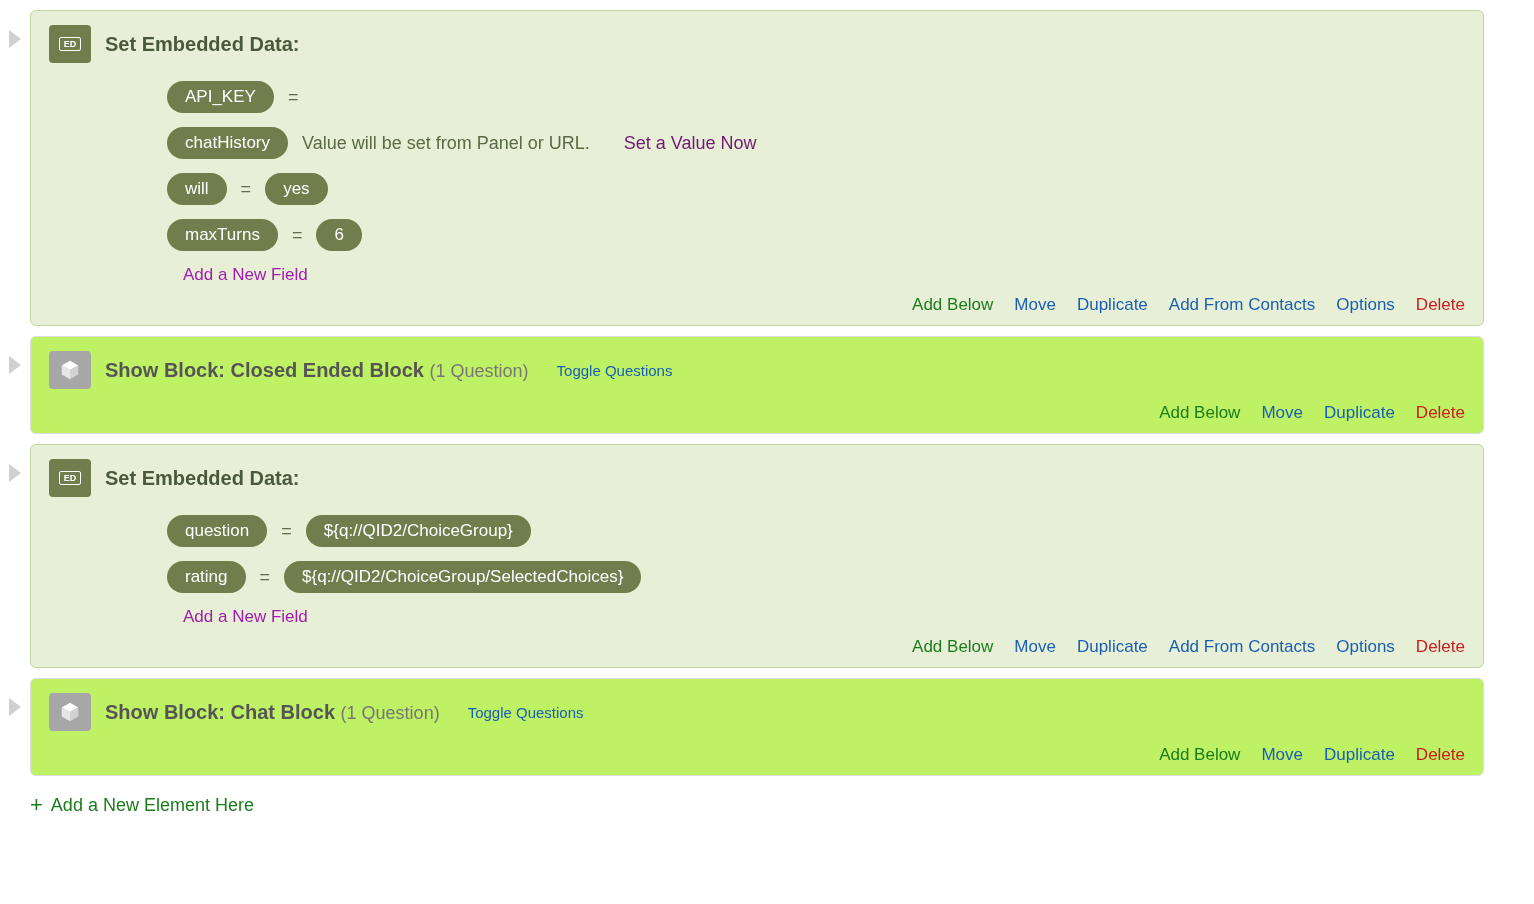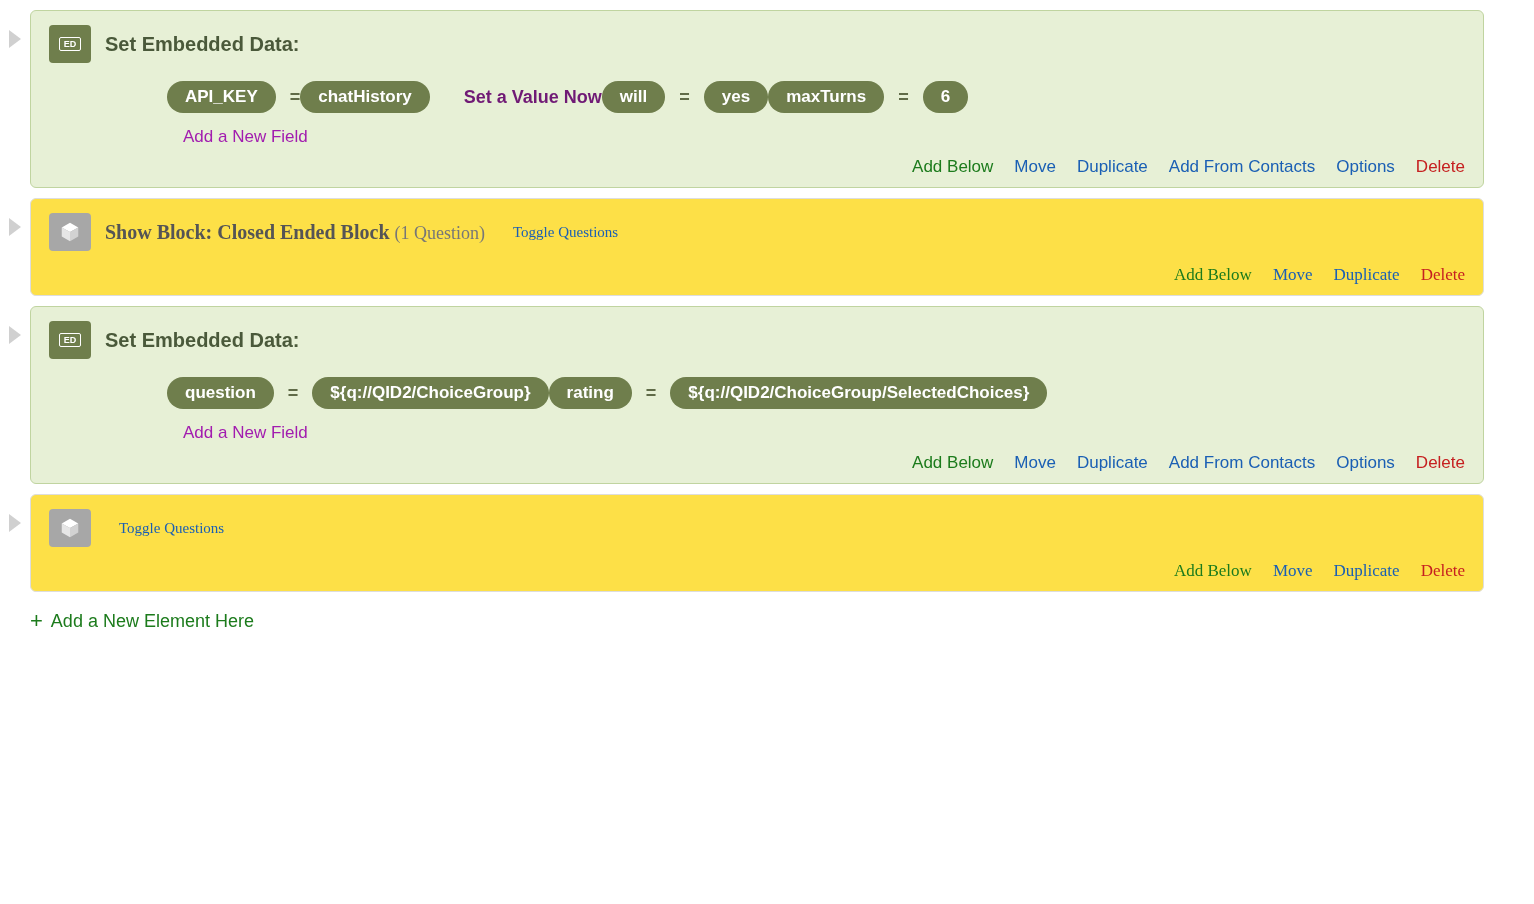--- a/index.html
+++ b/index.html
@@ -34,23 +34,22 @@
     border: 1px solid #ccc;
     border-radius: 6px;
     padding: 14px 18px 10px 18px;
     position: relative;
   }
   .card.green {
     background: #e7f0d6;
     border-color: #c0d4a0;
   }
   .card.gray {
-    background: #fde047;
+    background: #bef264;
     border-color: #ddd;
-    font-family: Liberation Serif, serif;
   }
   .card-head {
     display: flex;
     align-items: center;
     gap: 14px;
   }
   .ed-wrap {
     width: 42px; height: 38px;
     background: #6f7e4c;
     border-radius: 4px;
@@ -85,22 +84,22 @@
   }
   .toggle-link {
     color: #1a5fb4;
     font-size: 15px;
     margin-left: 14px;
     cursor: pointer;
   }
   .fields {
     margin: 18px 0 0 118px;
     display: flex;
-    flex-direction: row;
-    font-weight: bold;
+    flex-direction: column;
+    gap: 14px;
   }
   .field-row {
     display: flex;
     align-items: center;
     gap: 14px;
     font-size: 17px;
   }
   .pill {
     background: #6f7e4c;
     color: #fff;
@@ -168,20 +167,21 @@
       <div class="title">Set Embedded Data:</div>
     </div>
 
     <div class="fields">
       <div class="field-row">
         <span class="pill">API_KEY</span>
         <span class="eq">=</span>
       </div>
       <div class="field-row">
         <span class="pill">chatHistory</span>
+        <span class="placeholder-text">Value will be set from Panel or URL.</span>
         <span class="set-now">Set a Value Now</span>
       </div>
       <div class="field-row">
         <span class="pill">will</span>
         <span class="eq">=</span>
         <span class="pill">yes</span>
       </div>
       <div class="field-row">
         <span class="pill">maxTurns</span>
         <span class="eq">=</span>
@@ -274,20 +274,24 @@
     </div>
   <div class="card gray">
     <div class="card-head">
       <div class="cube-wrap">
         <svg width="22" height="22" viewBox="0 0 24 24" fill="none">
           <path d="M12 2 L21 7 L12 12 L3 7 Z" fill="#fff"></path>
           <path d="M3 7 L12 12 L12 22 L3 17 Z" fill="#e6e6e6"></path>
           <path d="M21 7 L12 12 L12 22 L21 17 Z" fill="#d2d2d2"></path>
         </svg>
       </div>
+      <span class="title gray-t">
+        <span>Show Block: Chat Block</span>
+        <span class="qcount">(1 Question)</span>
+      </span>
       <span class="toggle-link">Toggle Questions</span>
     </div>
     <div class="actions">
       <span class="a-green">Add Below</span>
       <span class="a-blue">Move</span>
       <span class="a-blue">Duplicate</span>
       <span class="a-red">Delete</span>
     </div>
   </div>
 </div>

